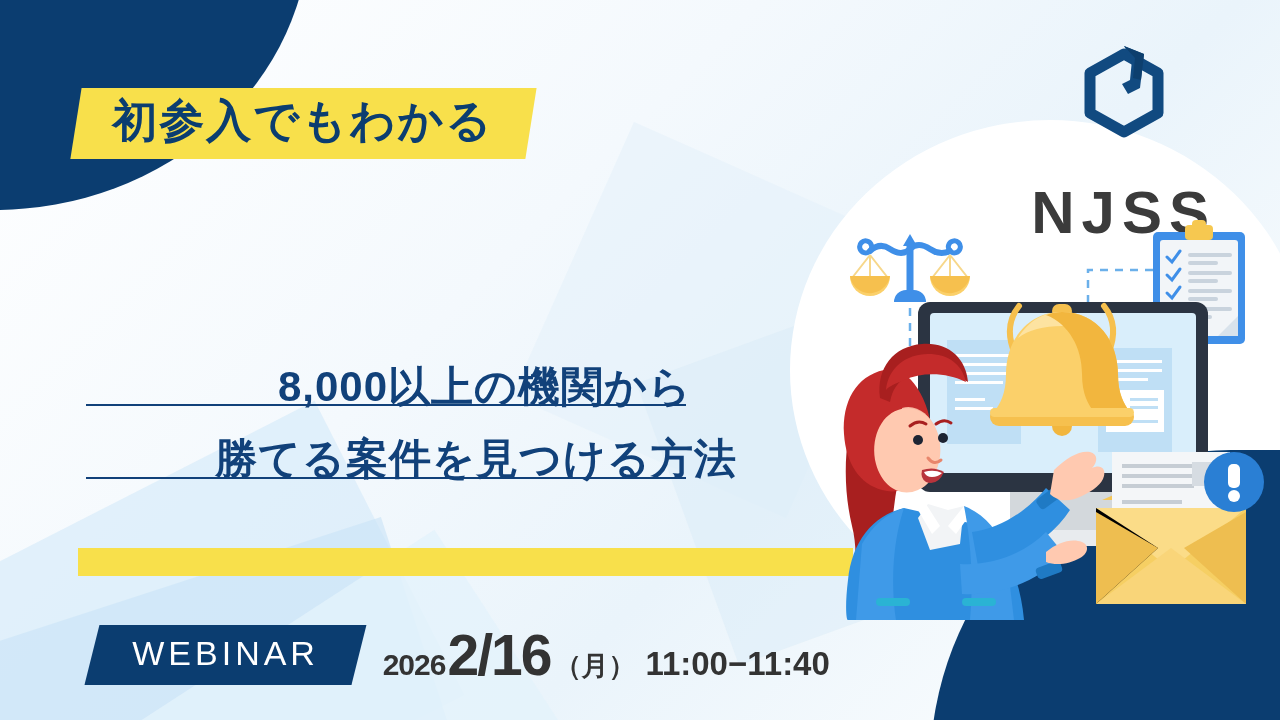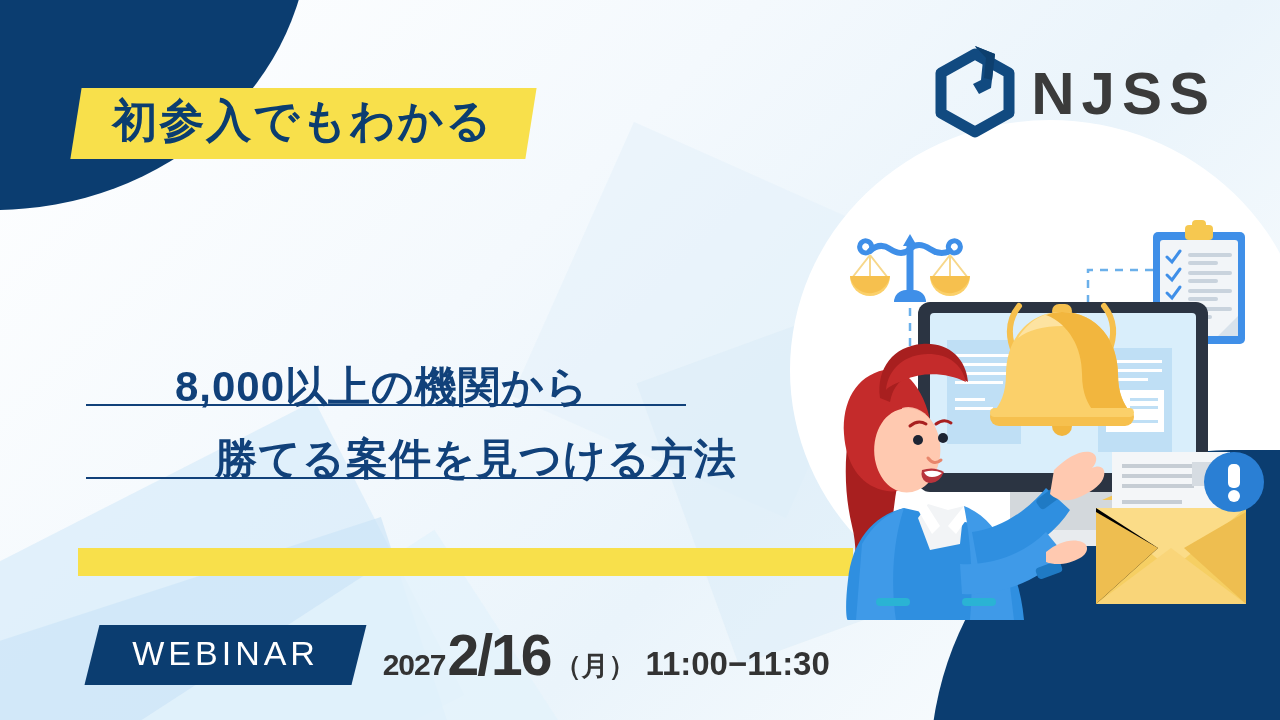--- a/index.html
+++ b/index.html
@@ -96,21 +96,22 @@
     border-radius: 50%;
   }
 
   
   .logo {
     position: absolute;
     right: 64px;
     top: 44px;
     display: flex;
     align-items: center;
-    gap: 10px;
+    gap: 39px;
+    flex-direction: column;
   }
   .logo-mark { width: 92px; height: 100px; display: block; }
   .logo-word {
     font-size: 60px;
     font-weight: bold;
     letter-spacing: 7px;
     color: #3b3b3b;
     line-height: 1;
     font-family: "Liberation Sans", "DejaVu Sans", sans-serif;
   }
@@ -158,21 +159,21 @@
   .sub-line {
     position: relative;
     font-size: 42px;
     font-weight: bold;
     color: #11417a;
     letter-spacing: 1px;
     line-height: 1.0;
     white-space: nowrap;
   }
   .sub-line.l1 { text-align: left;  padding: 0 0 14px 10px; }
-  .sub-line.l2 { text-align: center; padding: 14px 0 14px 0; width: 620px; }
+  .sub-line.l2 { text-align: right; padding: 14px 0 14px 0; width: 620px; }
   .sub-line.l3 { padding: 16px 0 0 8px; text-align: center; }
 
   .rule {
     position: absolute;
     left: 14px;
     height: 2px;
     background: #11417a;
   }
   .rule.r1 { top: 52px;  width: 600px; }
   .rule.r2 { top: 125px; width: 600px; }
@@ -272,24 +273,24 @@
     <div class="sub-line l2">8,000以上の機関から</div>
     <div class="rule r2"></div>
     <div class="sub-line l3">勝てる案件を見つける方法</div>
   </div>
 
   <div class="datebar">
     <div class="webinar-tag">
       <span>WEBINAR</span>
     </div>
     <div class="date-wrap">
-      <span class="d-year">2027</span>
+      <span class="d-year">2026</span>
       <span class="d-md">2/16</span>
       <span class="d-dow">（月）</span>
-      <span class="d-time">11:00−11:30</span>
+      <span class="d-time">11:00−11:40</span>
     </div>
   </div>
 
   <div class="illu">
     <svg viewBox="0 0 430 408" aria-hidden="true">
 
       <g stroke="#6bb0ea" stroke-width="2.5" fill="none" stroke-dasharray="8 7">
         <path d="M70 96 L70 140 L93 140"></path>
         <path d="M313 58 L248 58 L248 118"></path>
       </g>

